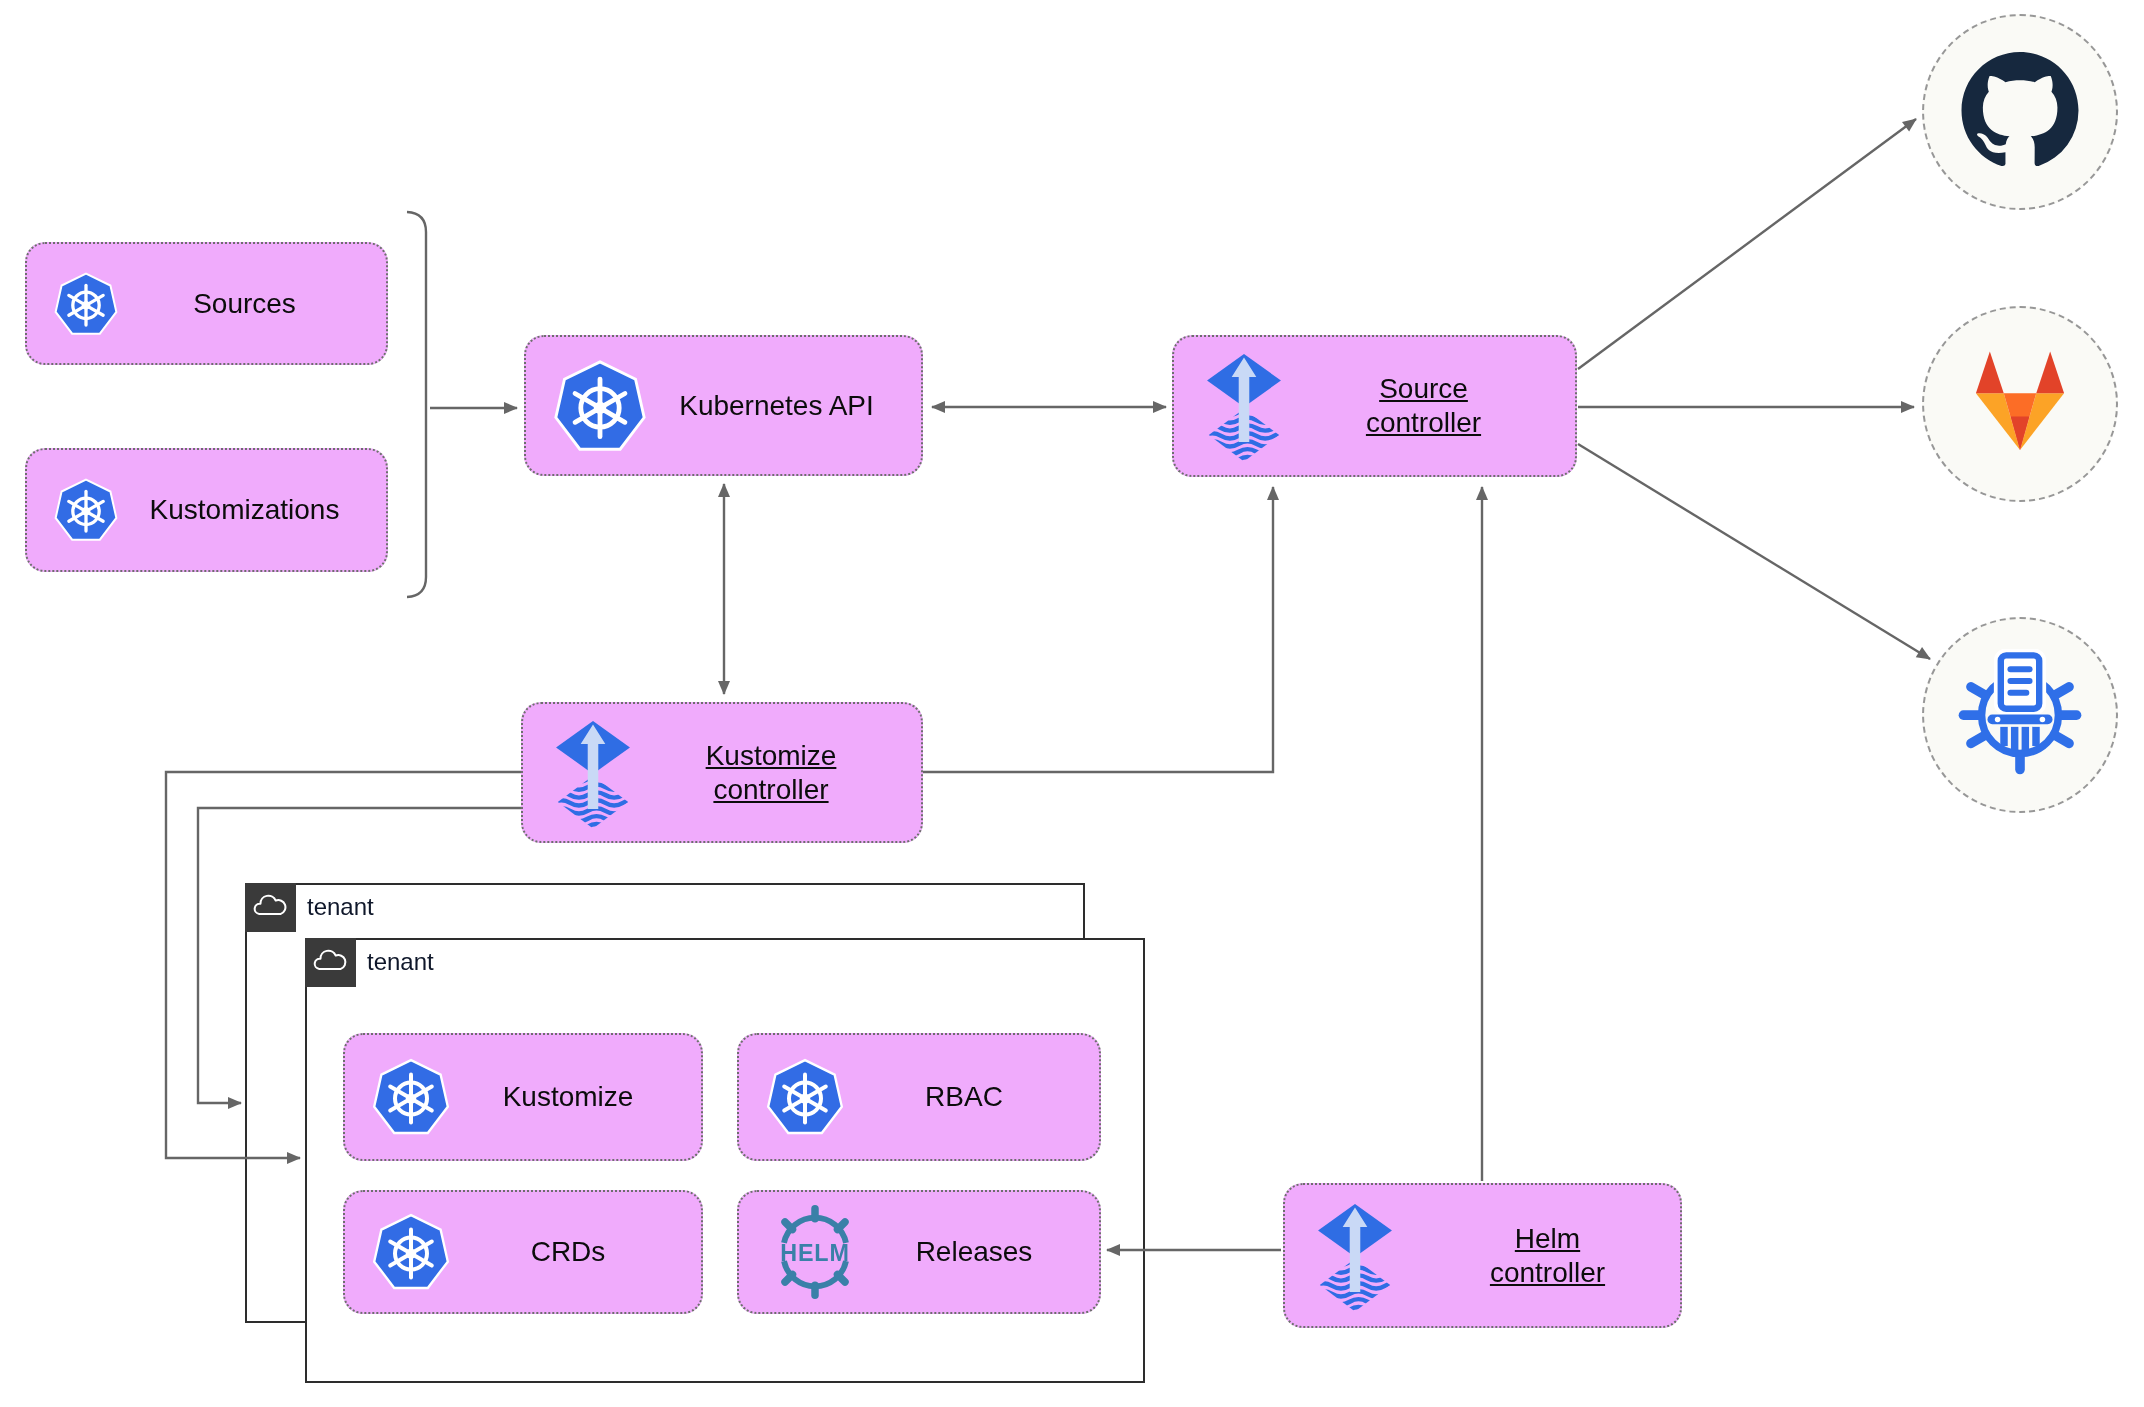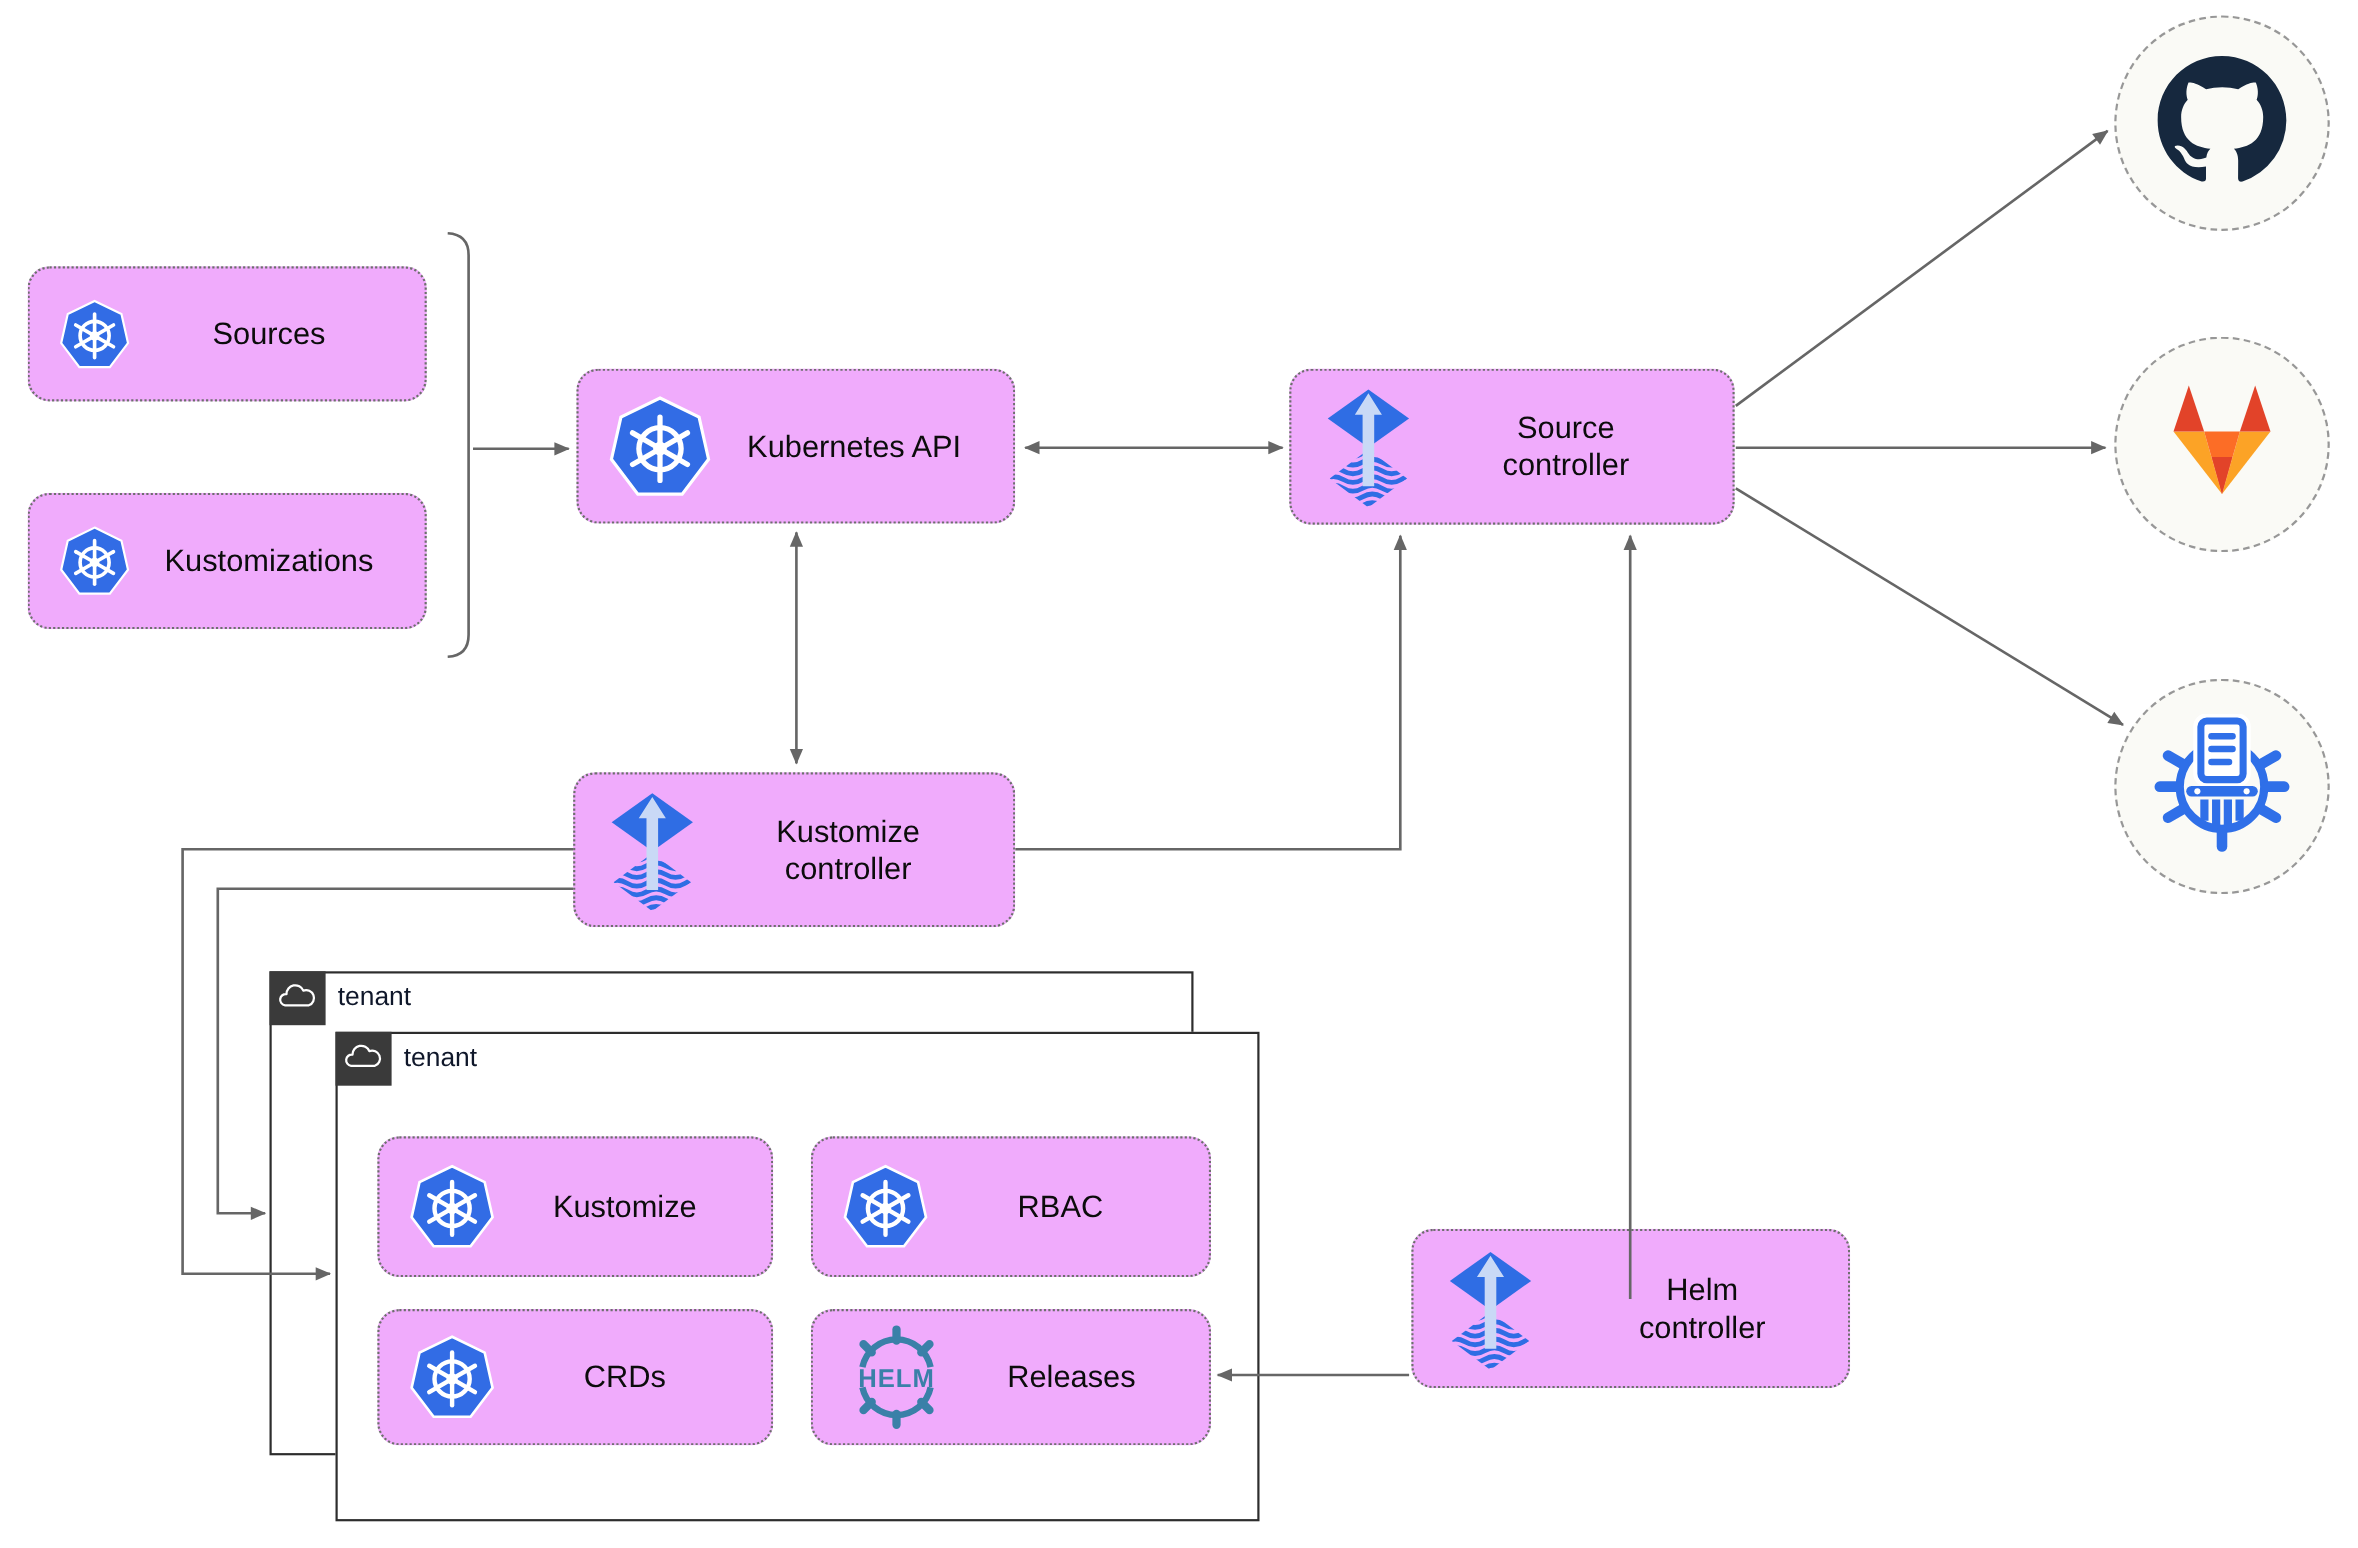--- a/index.html
+++ b/index.html
@@ -5,21 +5,21 @@
   html,body{margin:0;padding:0;background:#ffffff;}
   body{width:2144px;height:1407px;position:relative;font-family:"Liberation Sans",sans-serif;color:#111;}
   .stage{position:absolute;inset:0;}
 
   
   .node{position:absolute;background:#f0abfc;border:2.5px dotted #6e6e6e;border-radius:20px;
         box-sizing:border-box;display:flex;align-items:center;padding:0 16px 0 26px;z-index:3;}
   .icn{flex:0 0 auto;display:flex;align-items:center;justify-content:center;}
   .lblwrap{flex:1;display:flex;justify-content:center;}
   .lbl{font-size:28px;line-height:1.2;text-align:center;color:#0c0c0c;}
-  .lbl.narrow{max-width:175px;}
+  .lbl.narrow{max-width:175px;text-decoration:underline;}
   .lbl.big{font-size:28px;white-space:nowrap;}
 
   
   .tenant{position:absolute;background:#ffffff;border:2.5px solid #2d2d2d;box-sizing:border-box;}
   .tenant-tab{position:absolute;top:-2.5px;left:-2.5px;width:51px;height:49px;background:#3a3a3a;
               display:flex;align-items:center;justify-content:center;}
   .tenant-name{position:absolute;top:-2.5px;left:60px;height:49px;display:flex;align-items:center;
                font-size:24px;color:#0f172a;}
 
   
@@ -182,21 +182,21 @@
     <span class="icn">
         <svg width="88" height="124">
           <use href="#i-flux"></use>
         </svg>
       </span>
     <div class="lblwrap">
         <div class="lbl narrow">Kustomize controller</div>
       </div>
   </div>
 
-  <div class="node" style="left:1283px;top:1117px;width:399px;height:145px;gap:32px;">
+  <div class="node" style="left:1283px;top:1183px;width:399px;height:145px;gap:32px;">
     <span class="icn">
         <svg width="88" height="124">
           <use href="#i-flux"></use>
         </svg>
       </span>
     <div class="lblwrap">
         <div class="lbl narrow">Helm controller</div>
       </div>
   </div>
 

